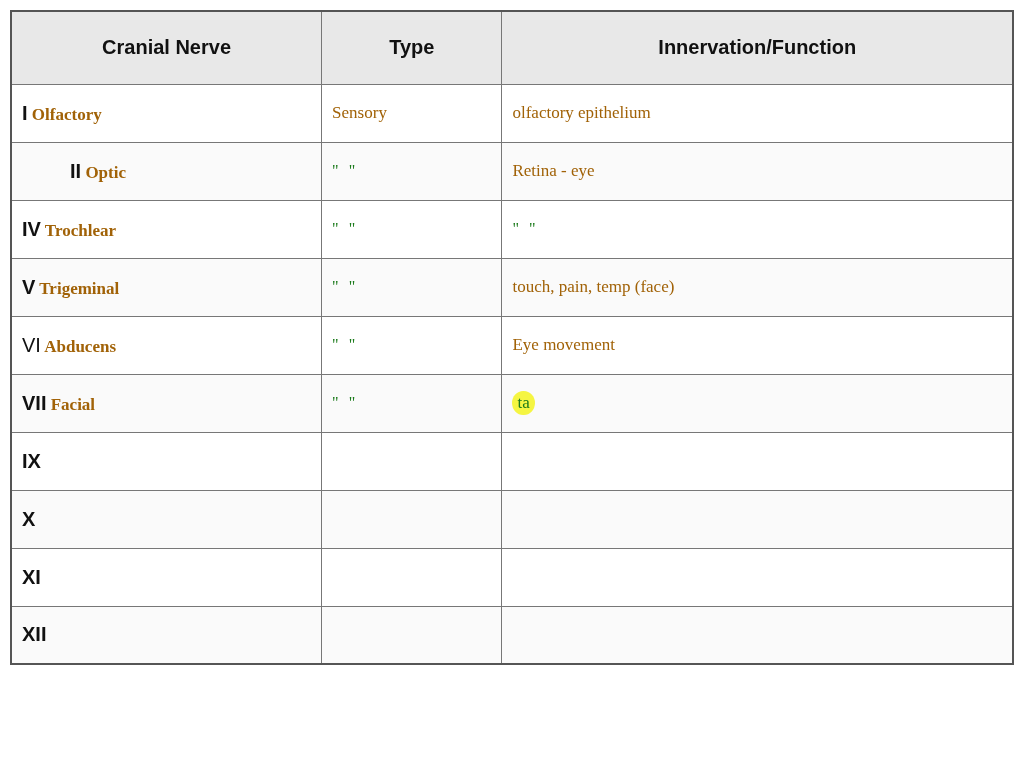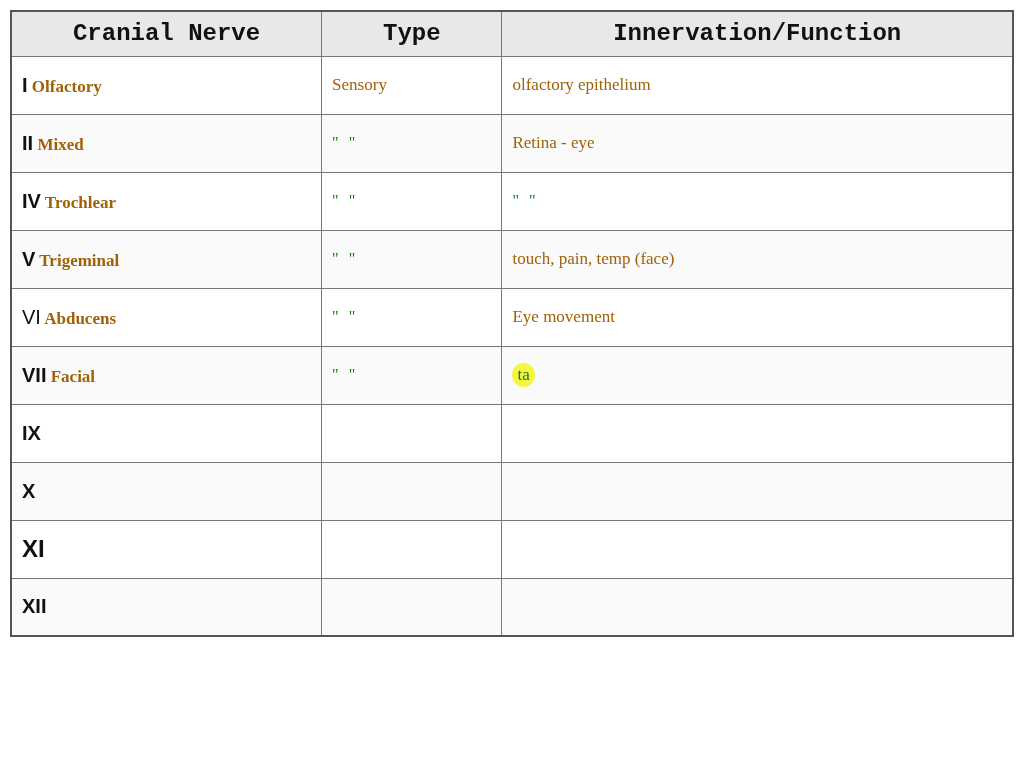--- a/index.html
+++ b/index.html
@@ -31,25 +31,25 @@
     }
 
     th, td {
       border: 1.5px solid #777;
       padding: 8px 10px;
       vertical-align: middle;
     }
 
     thead th {
       background: #e8e8e8;
-      font-size: 24px;
+      font-size: 20px;
       font-weight: bold;
-      font-family: Liberation Mono, monospace;
+      font-family: Liberation Sans, sans-serif;
       color: #111;
-      height: 45px;
+      height: 73px;
     }
 
     thead th:first-child {
       width: 31%;
     }
     thead th:nth-child(2) {
       width: 18%;
     }
     thead th:nth-child(3) {
       width: 51%;
@@ -114,21 +114,21 @@
       </tr>
     </thead>
     <tbody id="table-body">
 
     <tr>
           <td><span style="font-weight: bold; font-family: Arial, sans-serif; font-size: 20px; color: rgb(17, 17, 17);">I</span><span class="handwritten">  Olfactory</span></td>
           <td><span class="handwritten">Sensory</span></td>
           <td><span class="handwritten">olfactory epithelium</span></td>
         </tr>
         <tr>
-          <td><span style="font-weight: bold; font-family: Arial, sans-serif; font-size: 20px; color: rgb(17, 17, 17);">II</span><span class="handwritten">  Mixed</span></td>
+          <td><span style="font-weight: bold; font-family: Arial, sans-serif; font-size: 20px; color: rgb(17, 17, 17); margin-left: 48px;">II</span><span class="handwritten">  Optic</span></td>
           <td><span class="ditto">" "</span></td>
           <td><span class="handwritten">Retina - eye</span></td>
         </tr>
         <tr>
           <td><span style="font-weight: bold; font-family: Arial, sans-serif; font-size: 20px; color: rgb(17, 17, 17);">IV</span><span class="handwritten">  Trochlear</span></td>
           <td><span class="ditto">" "</span></td>
           <td><span class="ditto">" "</span></td>
         </tr>
         <tr>
           <td><span style="font-weight: bold; font-family: Arial, sans-serif; font-size: 20px; color: rgb(17, 17, 17);">V</span><span class="handwritten">  Trigeminal</span></td>
@@ -149,21 +149,21 @@
           <td><span style="font-weight: bold; font-family: Arial, sans-serif; font-size: 20px; color: rgb(17, 17, 17);">IX</span></td>
           <td></td>
           <td></td>
         </tr>
         <tr>
           <td><span style="font-weight: bold; font-family: Arial, sans-serif; font-size: 20px; color: rgb(17, 17, 17);">X</span></td>
           <td></td>
           <td></td>
         </tr>
         <tr>
-          <td><span style="font-weight: bold; font-family: Arial, sans-serif; font-size: 24px; color: rgb(17, 17, 17);">XI</span></td>
+          <td><span style="font-weight: bold; font-family: Arial, sans-serif; font-size: 20px; color: rgb(17, 17, 17);">XI</span></td>
           <td></td>
           <td></td>
         </tr>
         <tr>
           <td><span style="font-weight: bold; font-family: Arial, sans-serif; font-size: 20px; color: rgb(17, 17, 17);">XII</span></td>
           <td></td>
           <td></td>
         </tr>
       </tbody>
   </table>

